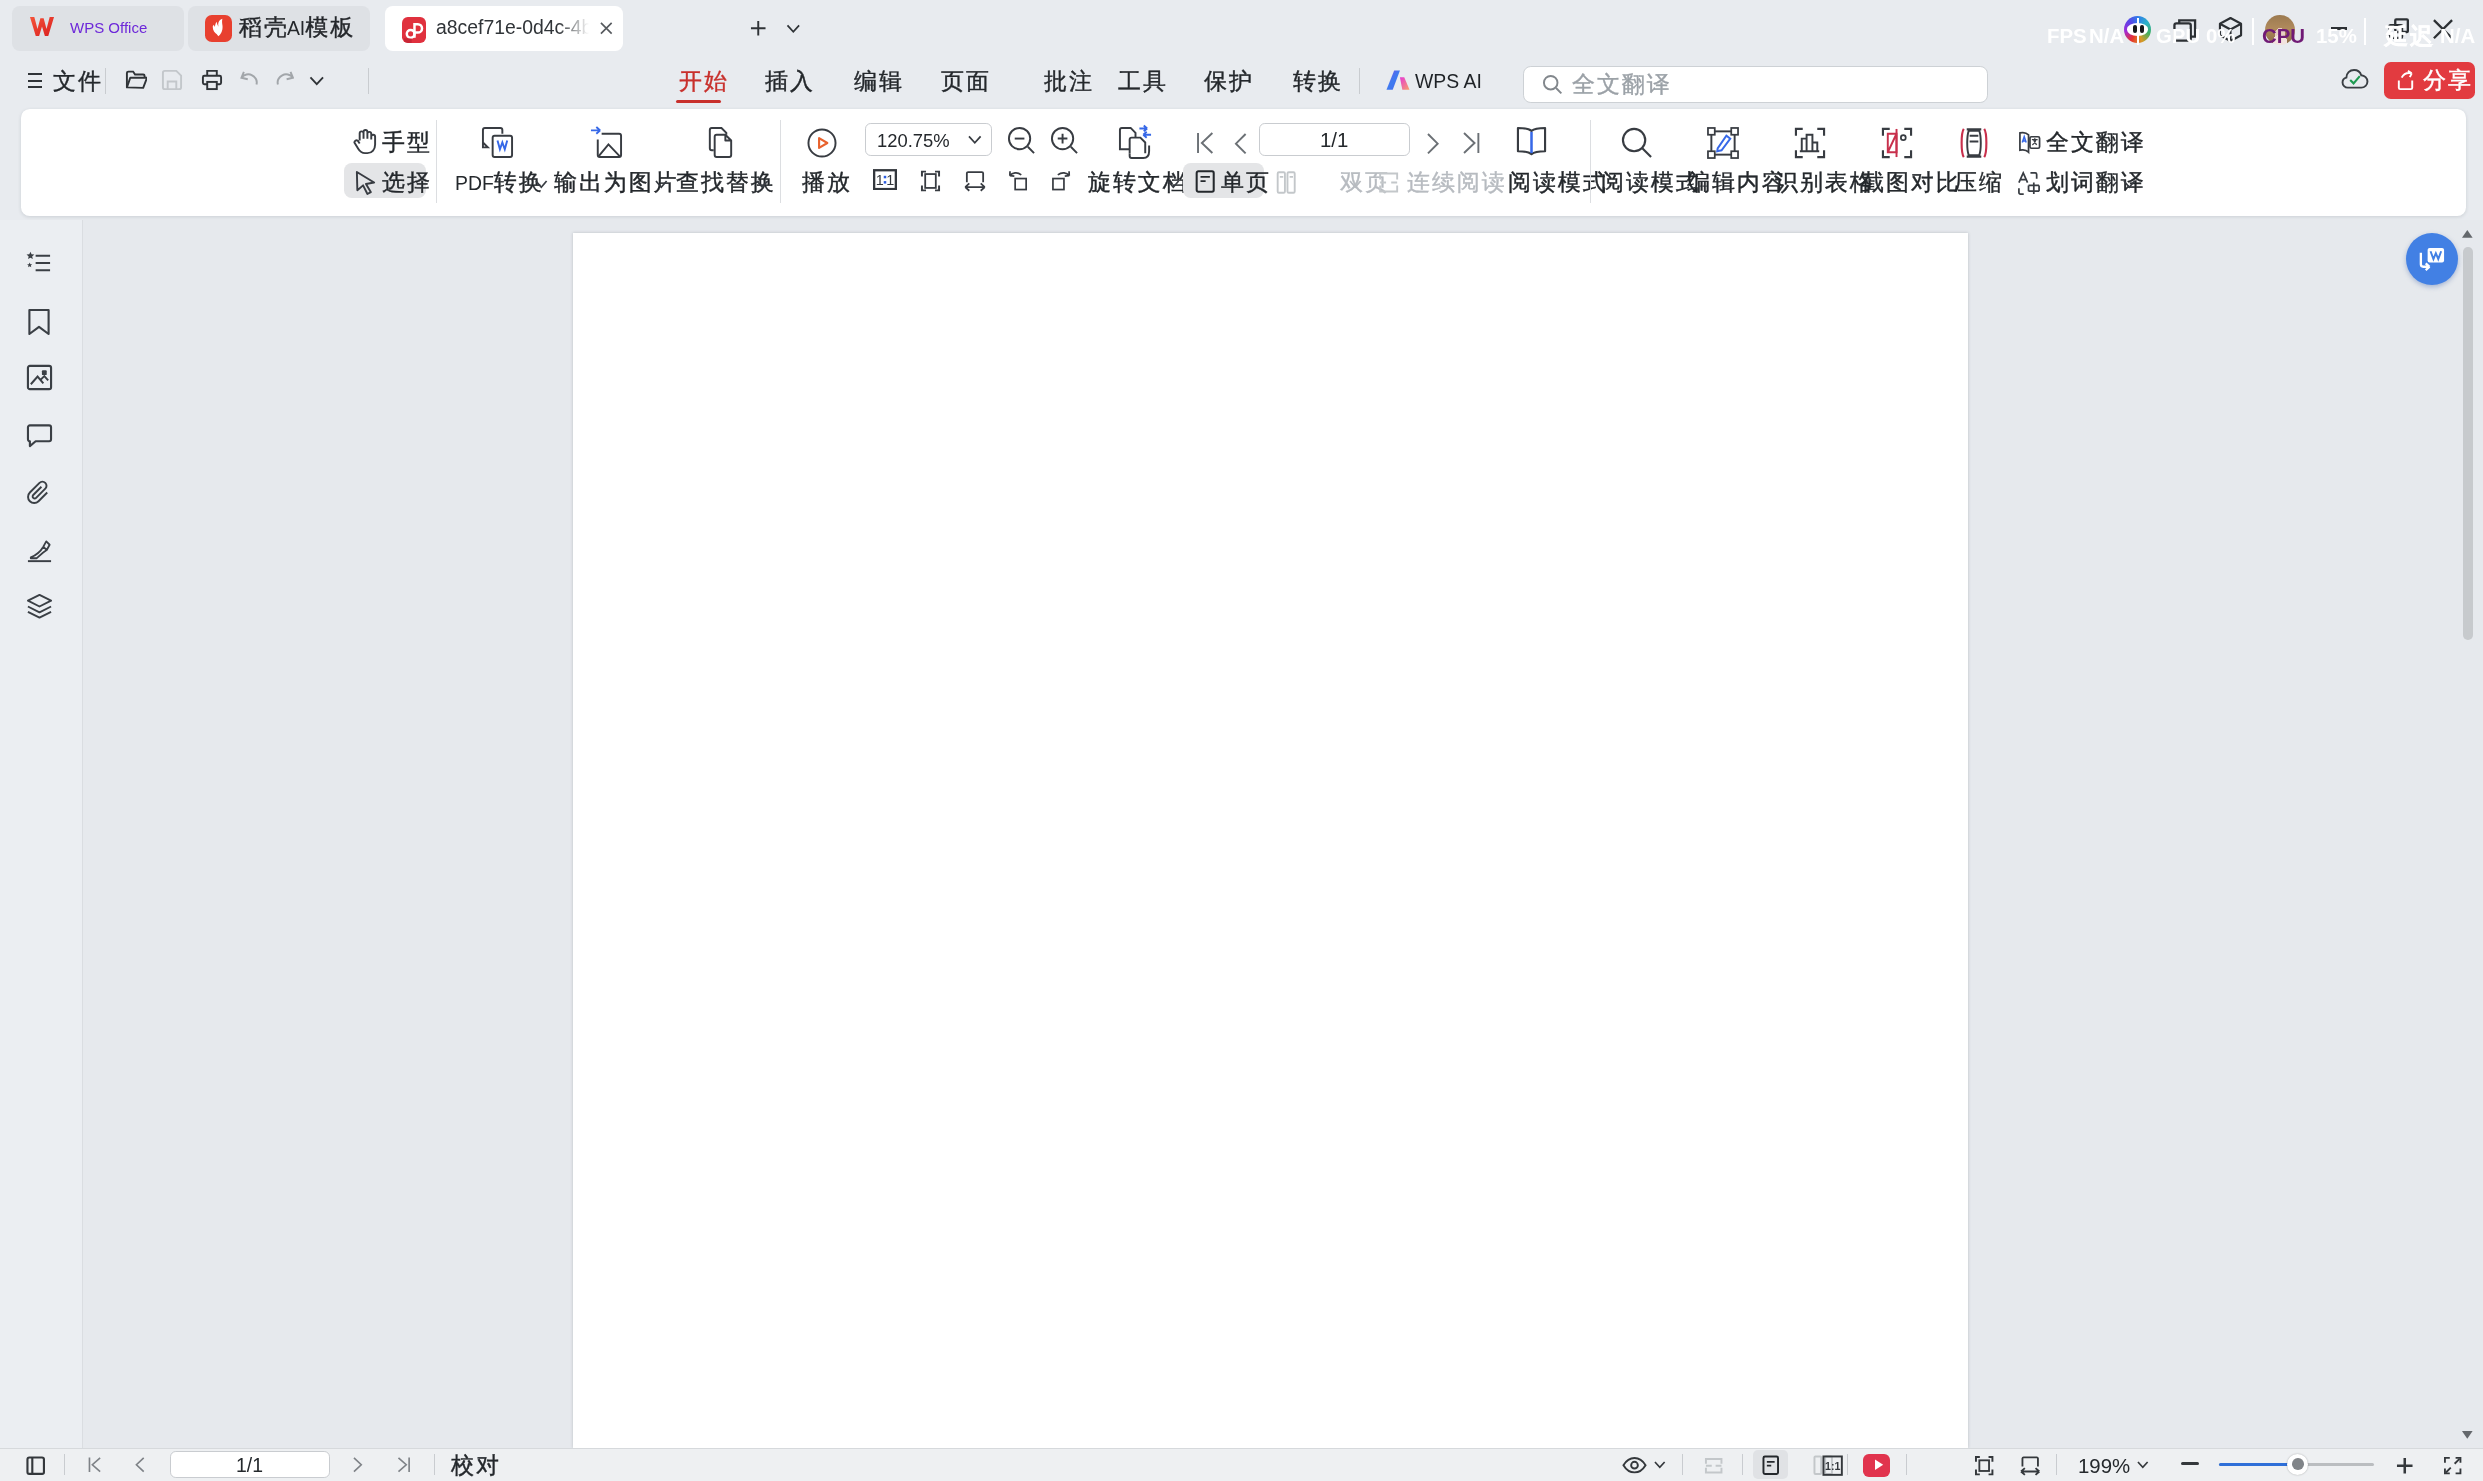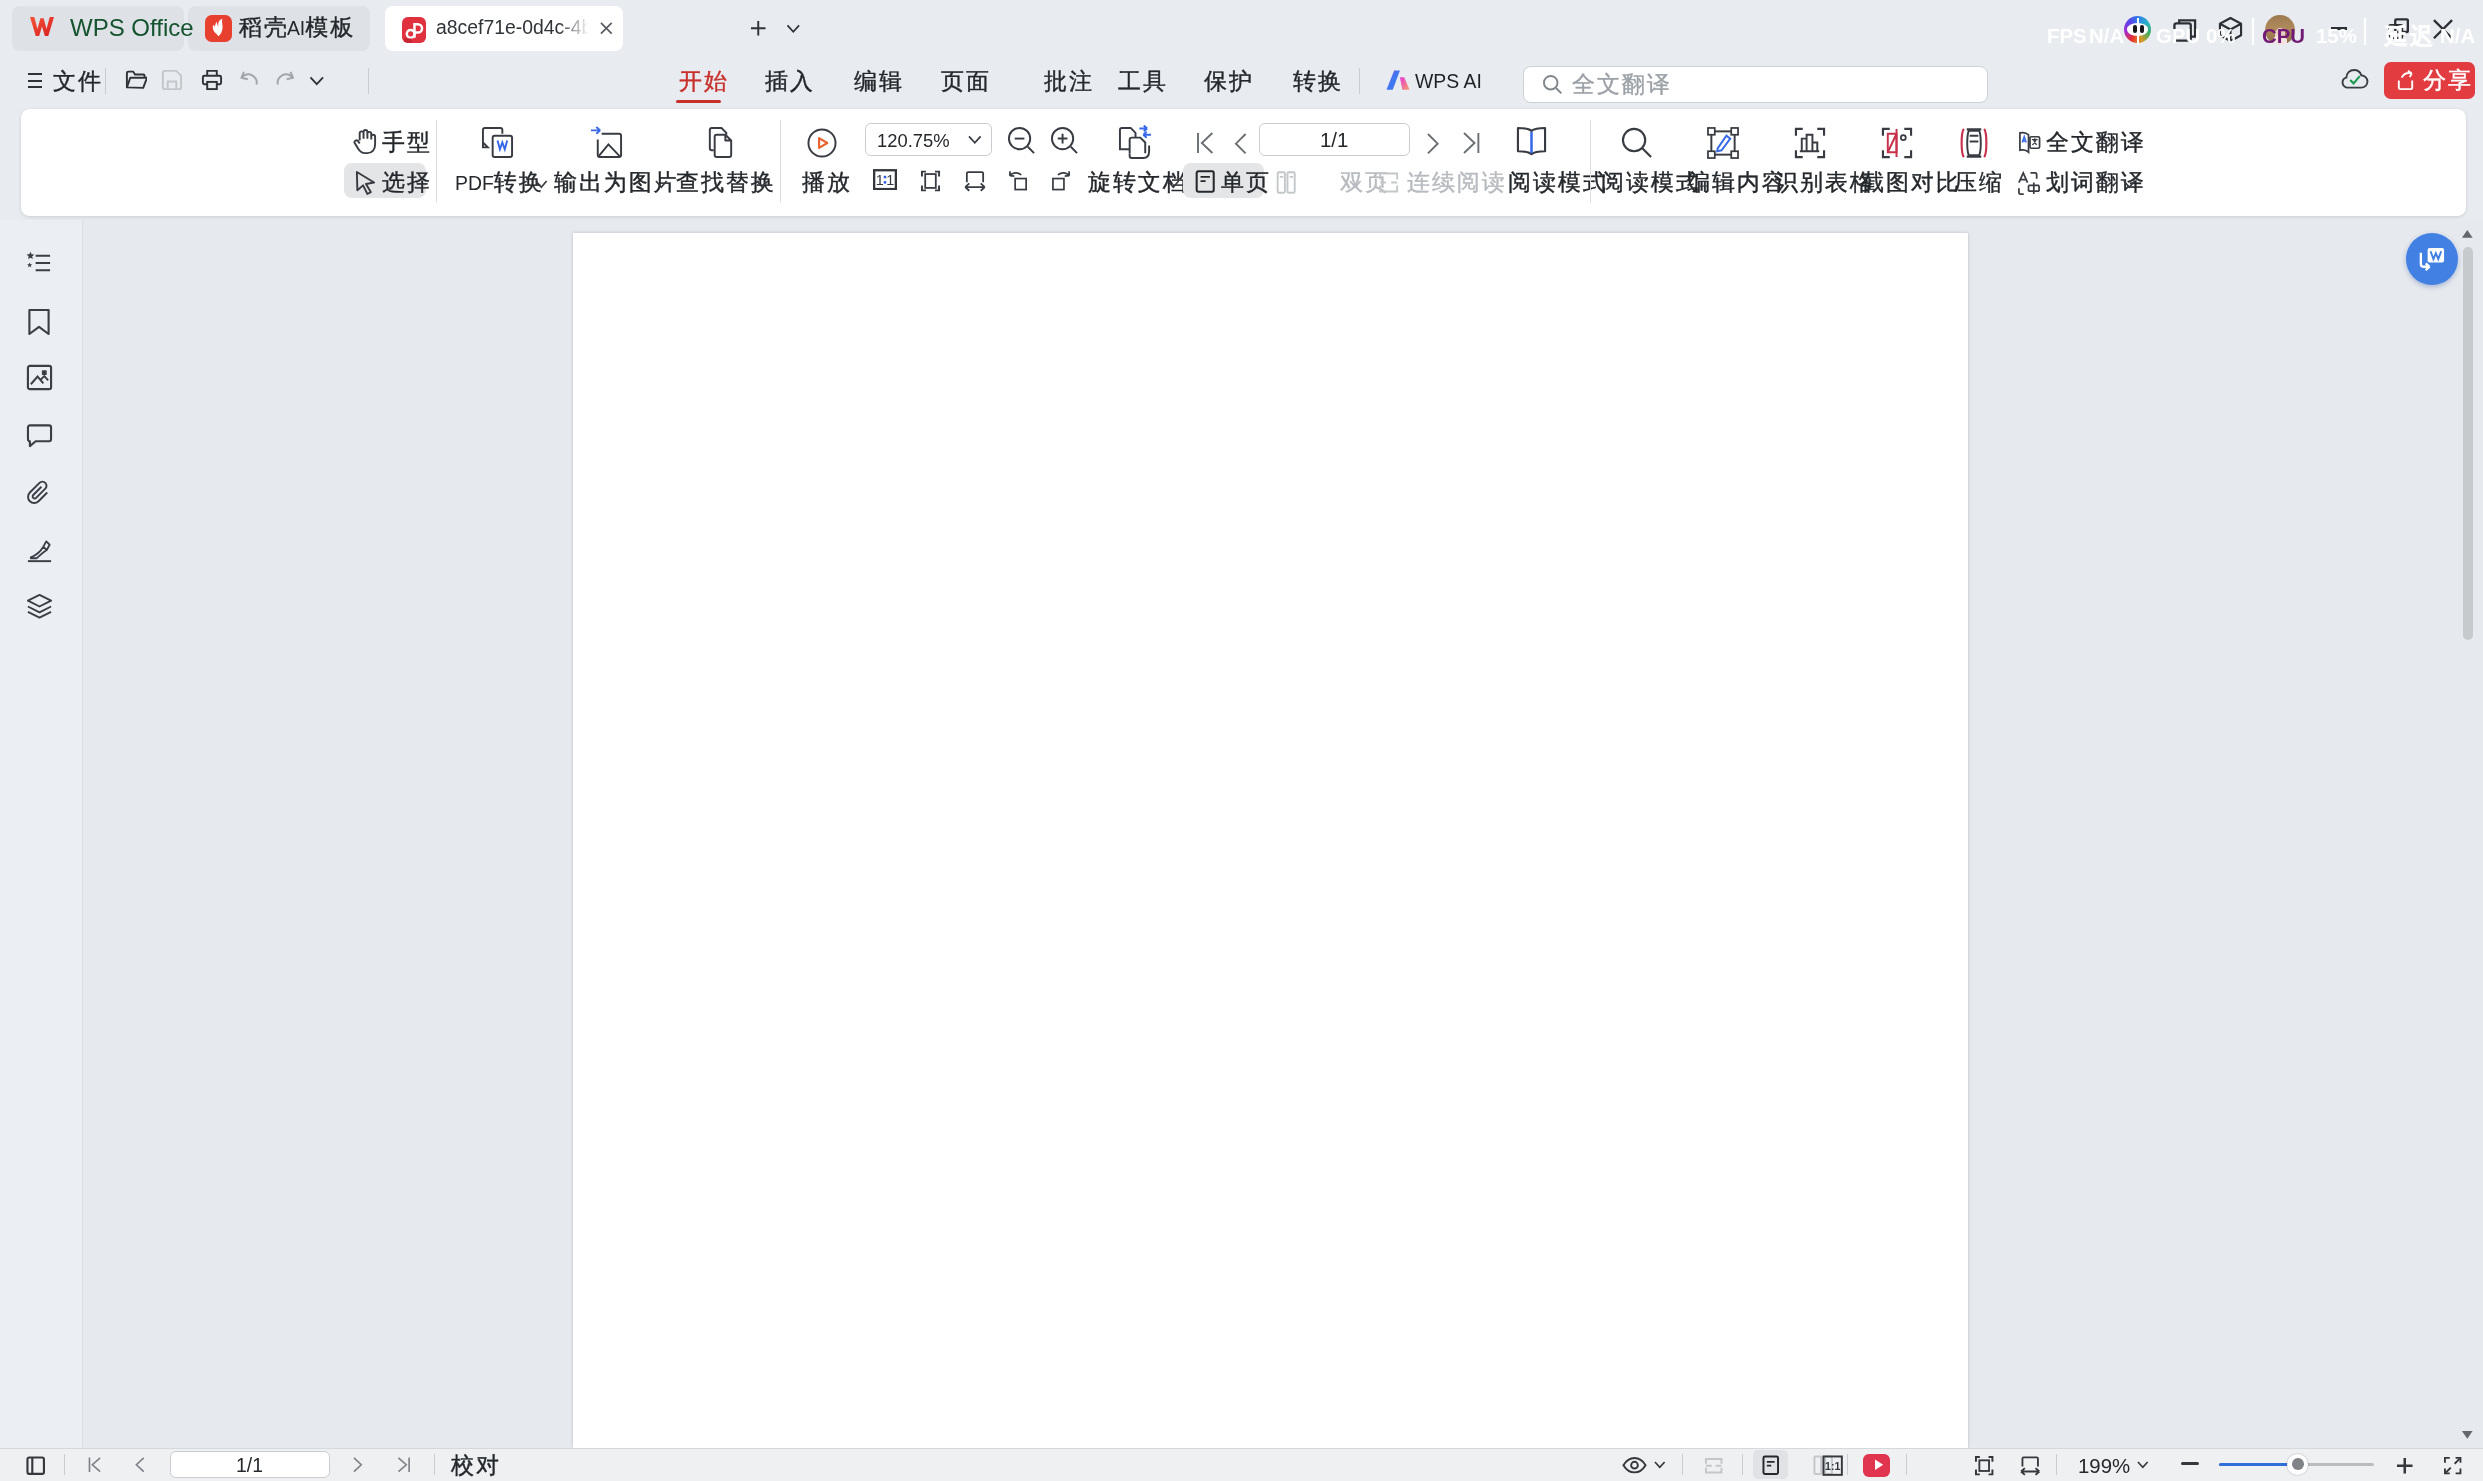--- a/index.html
+++ b/index.html
@@ -21,21 +21,21 @@
 <svg width="26" height="25" viewBox="0 0 27 26">
       <defs>
         <linearGradient id="wg" x1="0" y1="0" x2="1" y2="1">
           <stop offset="0" stop-color="#f5543a"></stop>
           <stop offset="1" stop-color="#d91f1f"></stop>
         </linearGradient>
       </defs>
       <path d="M1 3 L7 23 L10.5 23 L13.5 13 L16.5 23 L20 23 L26 3 L21.5 3 L18.2 15.5 L15.2 4.5 L11.8 4.5 L8.8 15.5 L5.5 3 Z" fill="url(#wg)"></path>
     </svg>
 </div>
-<div class="abs" style="left:70px;top:19.4px;color:#14532d;font-size:24px;line-height:18.4px;white-space:nowrap">WPS Office</div>
+<div class="abs" style="left:70px;top:19.4px;color:#6d28d9;font-size:15px;line-height:18.4px;white-space:nowrap">WPS Office</div>
 <div class="abs" style="left:205px;top:14.6px;width:27px;height:27px;border-radius:6.8px;background:#e8402f">
 <svg width="27" height="27" viewBox="0 0 28 28">
       <path d="M14 22 C10 18 9 12 12 7 C13 11 14 12 14 12 C13 8 15 5 18 4 C17 9 19 11 18 15 C17 19 16 20 14 22 Z" fill="#fff"></path>
       <path d="M9 10 C11 13 12 17 13 20 C10 19 8 16 8 12 Z" fill="#fff"></path>
     </svg>
 </div>
 <div class="abs t20" style="left:239px;top:18.4px;color:#24272b"><span class="cj">稻壳</span>AI<span class="cj">模板</span></div>
 <div class="abs" style="left:402px;top:16.5px;width:24px;height:26px;border-radius:5.8px;background:#e0313e">
 <svg width="24" height="26" viewBox="0 0 25 27">
       <circle cx="9" cy="17.5" r="4" fill="none" stroke="#fff" stroke-width="2.6"></circle>

